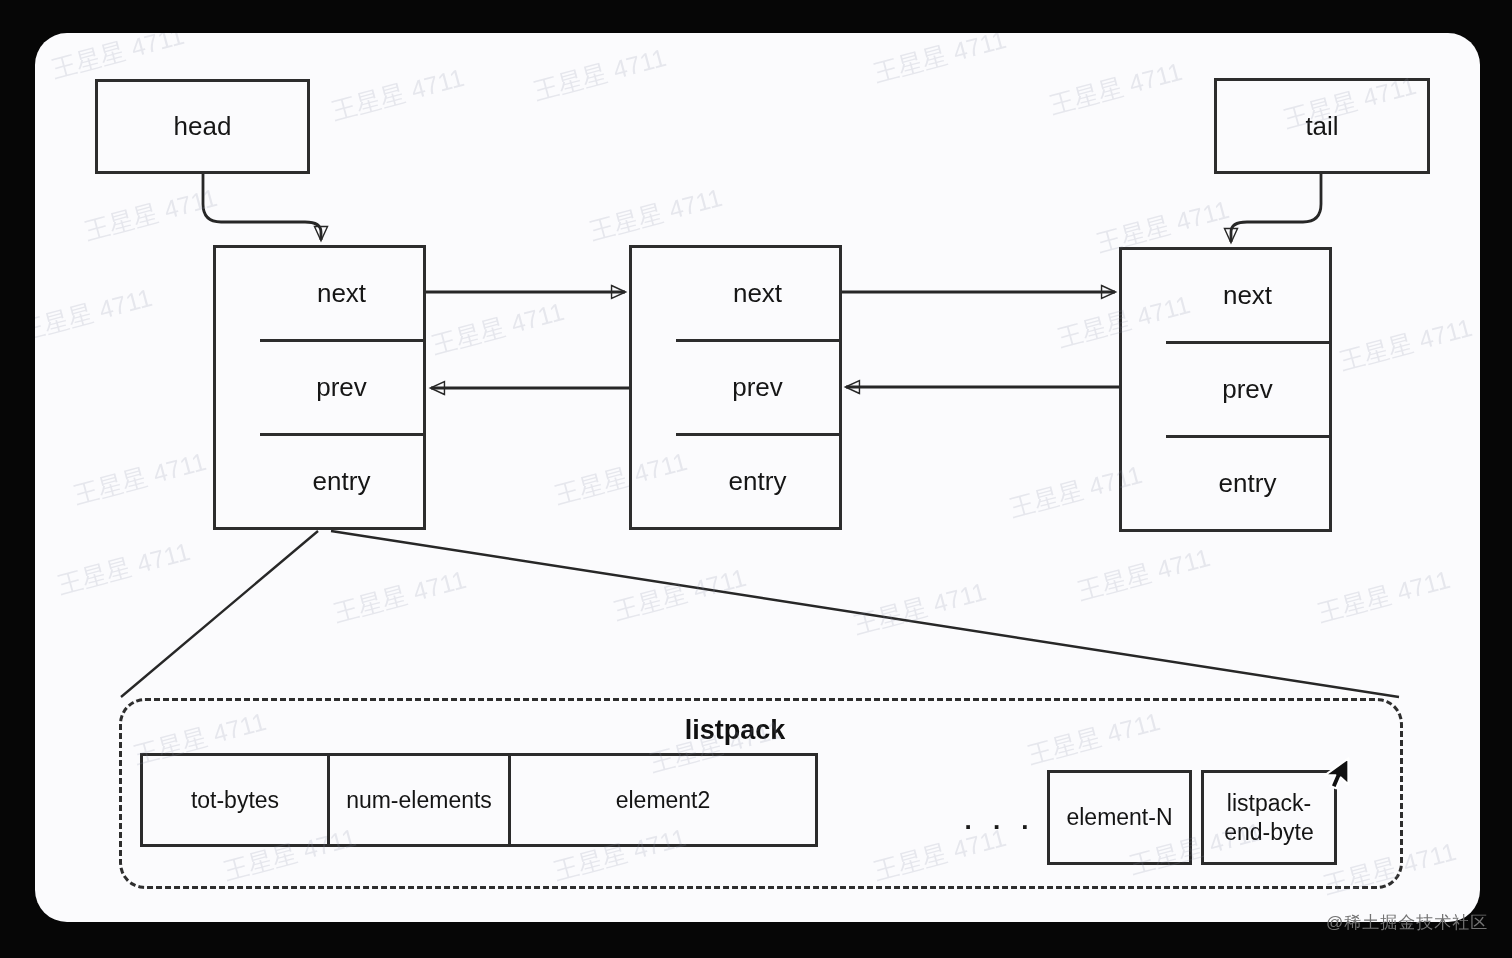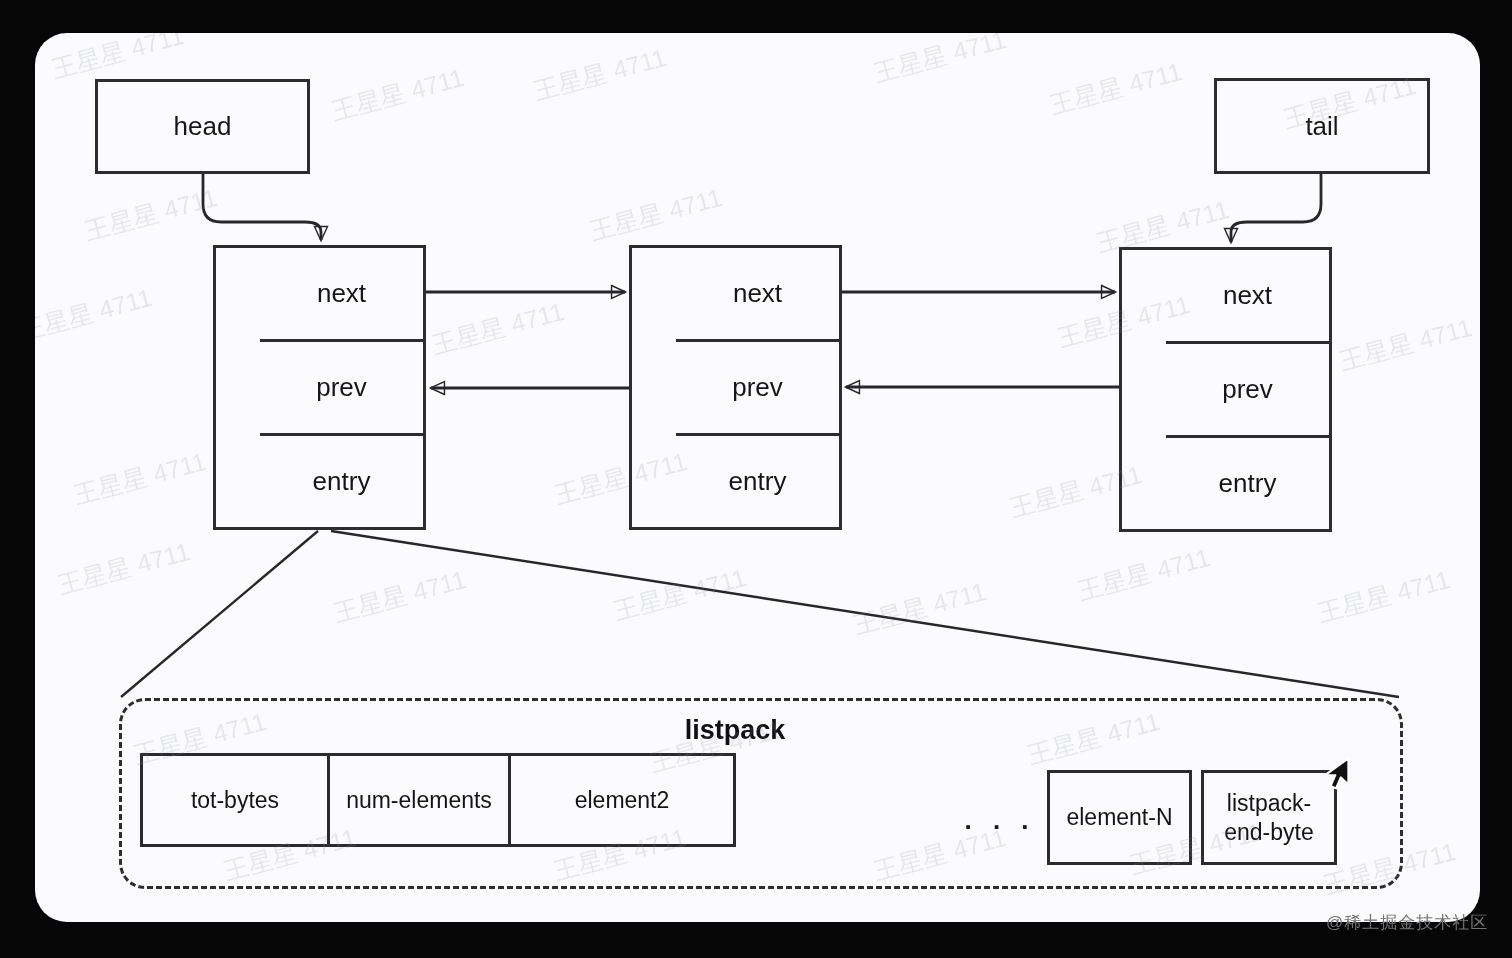--- a/index.html
+++ b/index.html
@@ -121,21 +121,21 @@
       <div class="cell">prev</div>
       <div class="cell">entry</div>
     </div>
 
     <div class="listpack"></div>
     <div class="lp-title">listpack</div>
 
     <div class="lp-row lp-row-1">
       <div class="lp-cell" style="width:190px">tot-bytes</div>
       <div class="lp-cell" style="width:184px">num-elements</div>
-      <div class="lp-cell" style="width:228px">element2</div>
+      <div class="lp-cell" style="width:310px">element2</div>
     </div>
 
     <div class="lp-ellipsis">. . .</div>
 
     <div class="lp-row lp-row-2">
       <div class="lp-cell" style="width:145px">element-N</div>
       <div class="lp-cell" style="width:136px">listpack-end-byte</div>
     </div>
 
     <svg class="cursor" width="34" height="34" viewBox="0 0 26 26">

